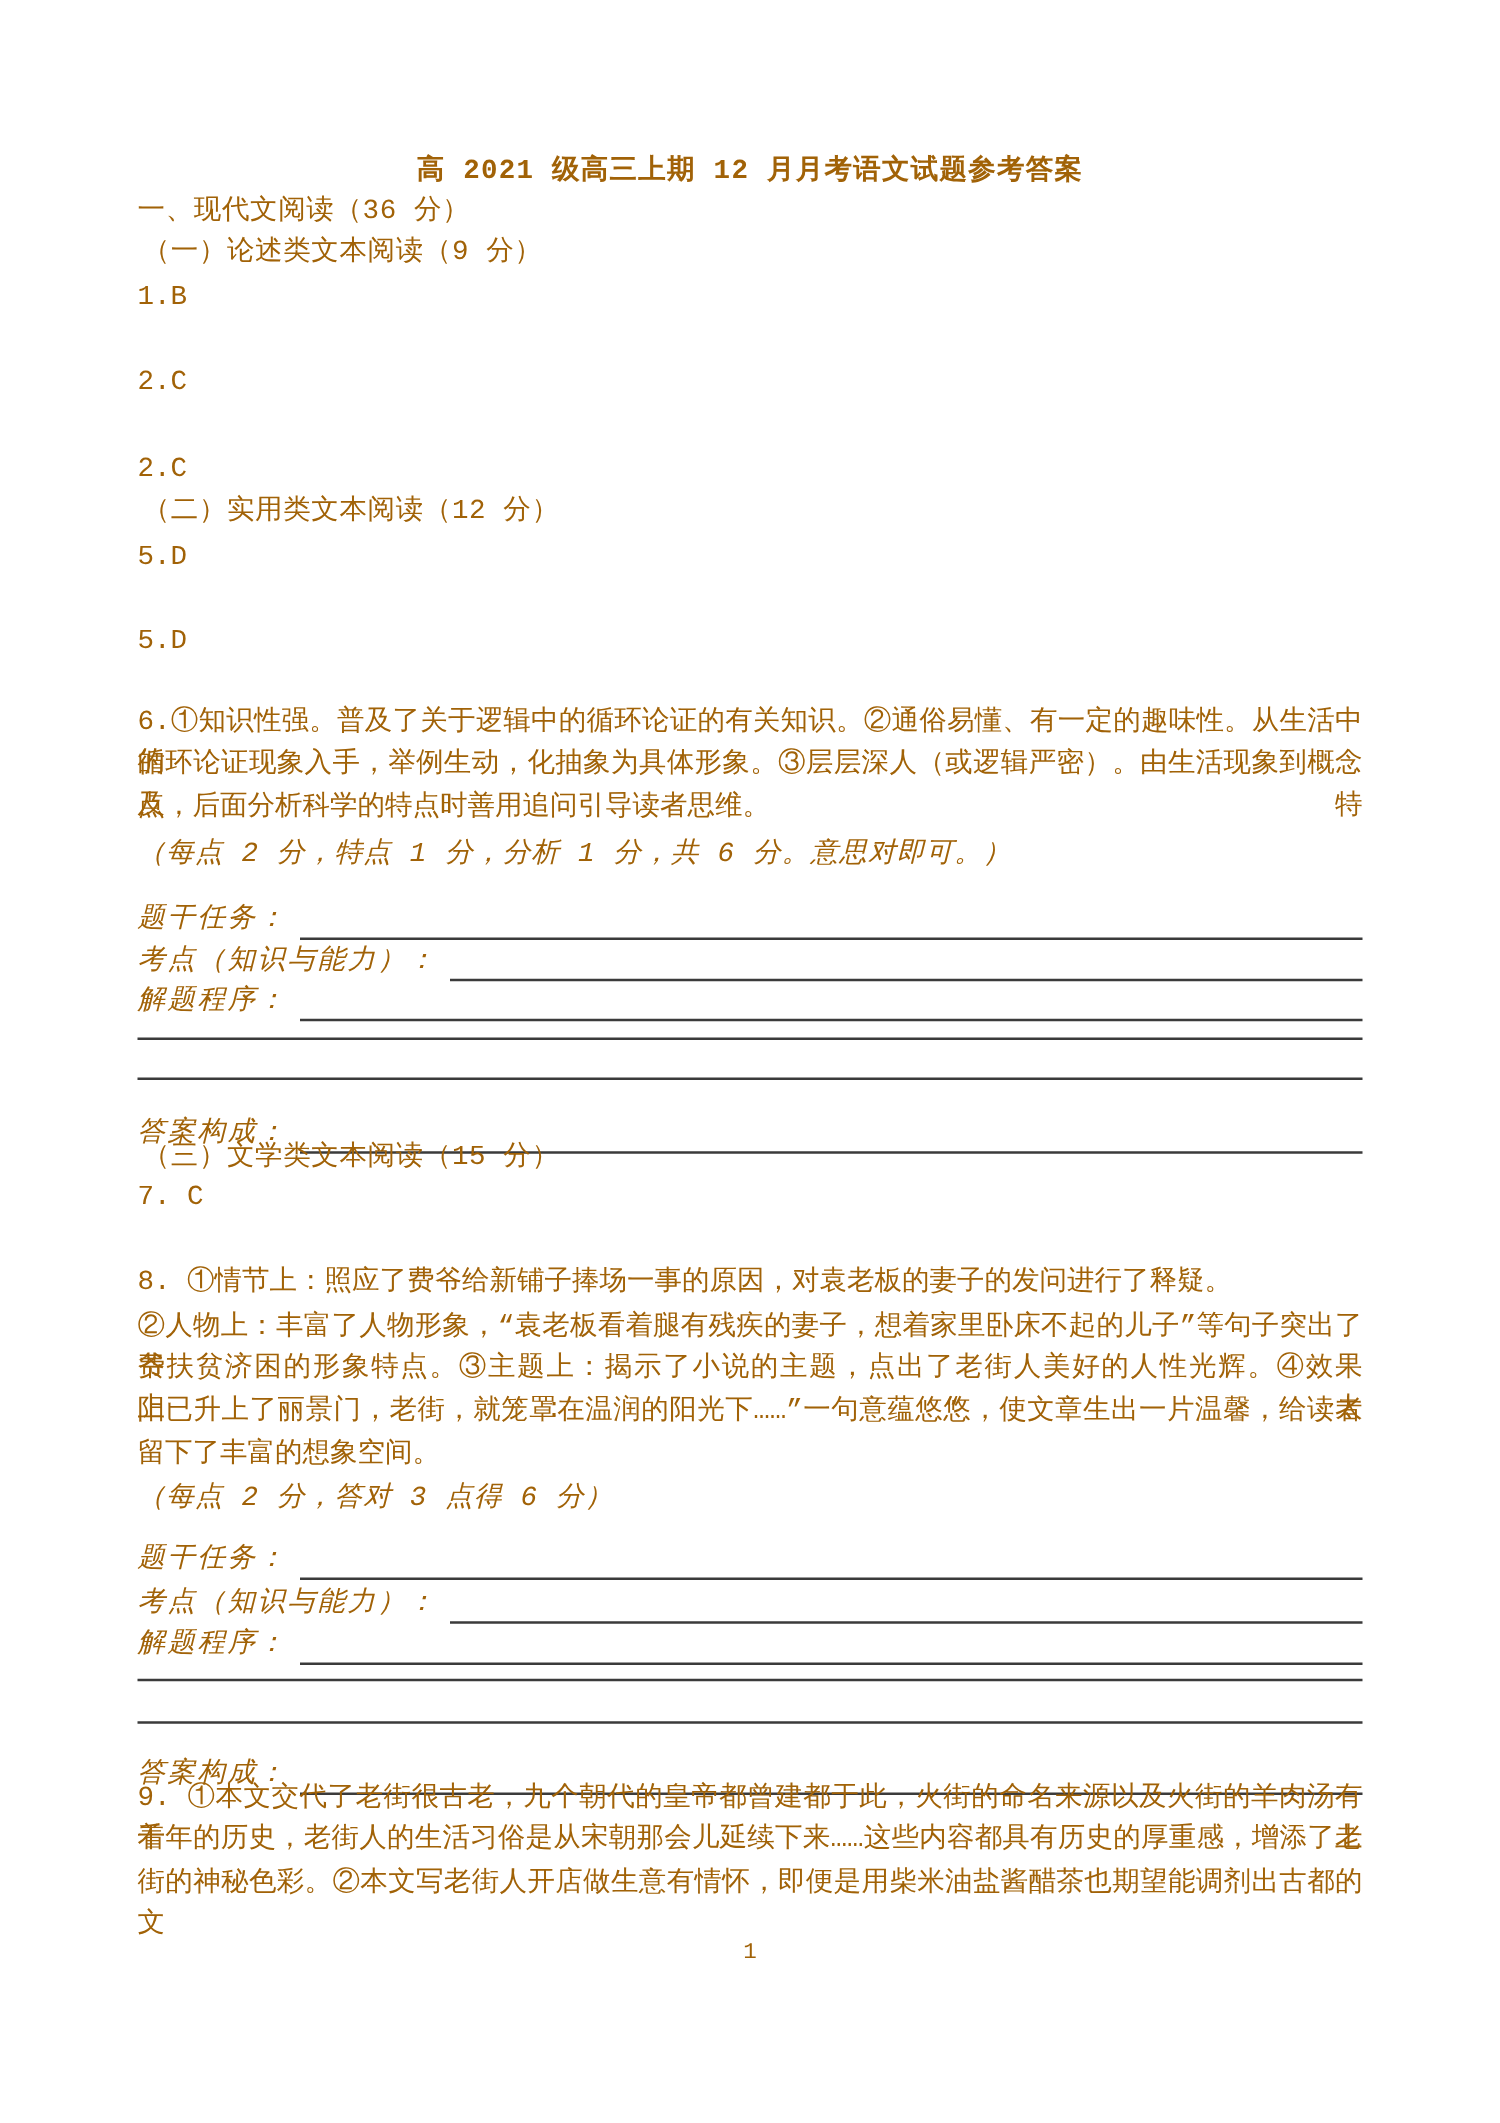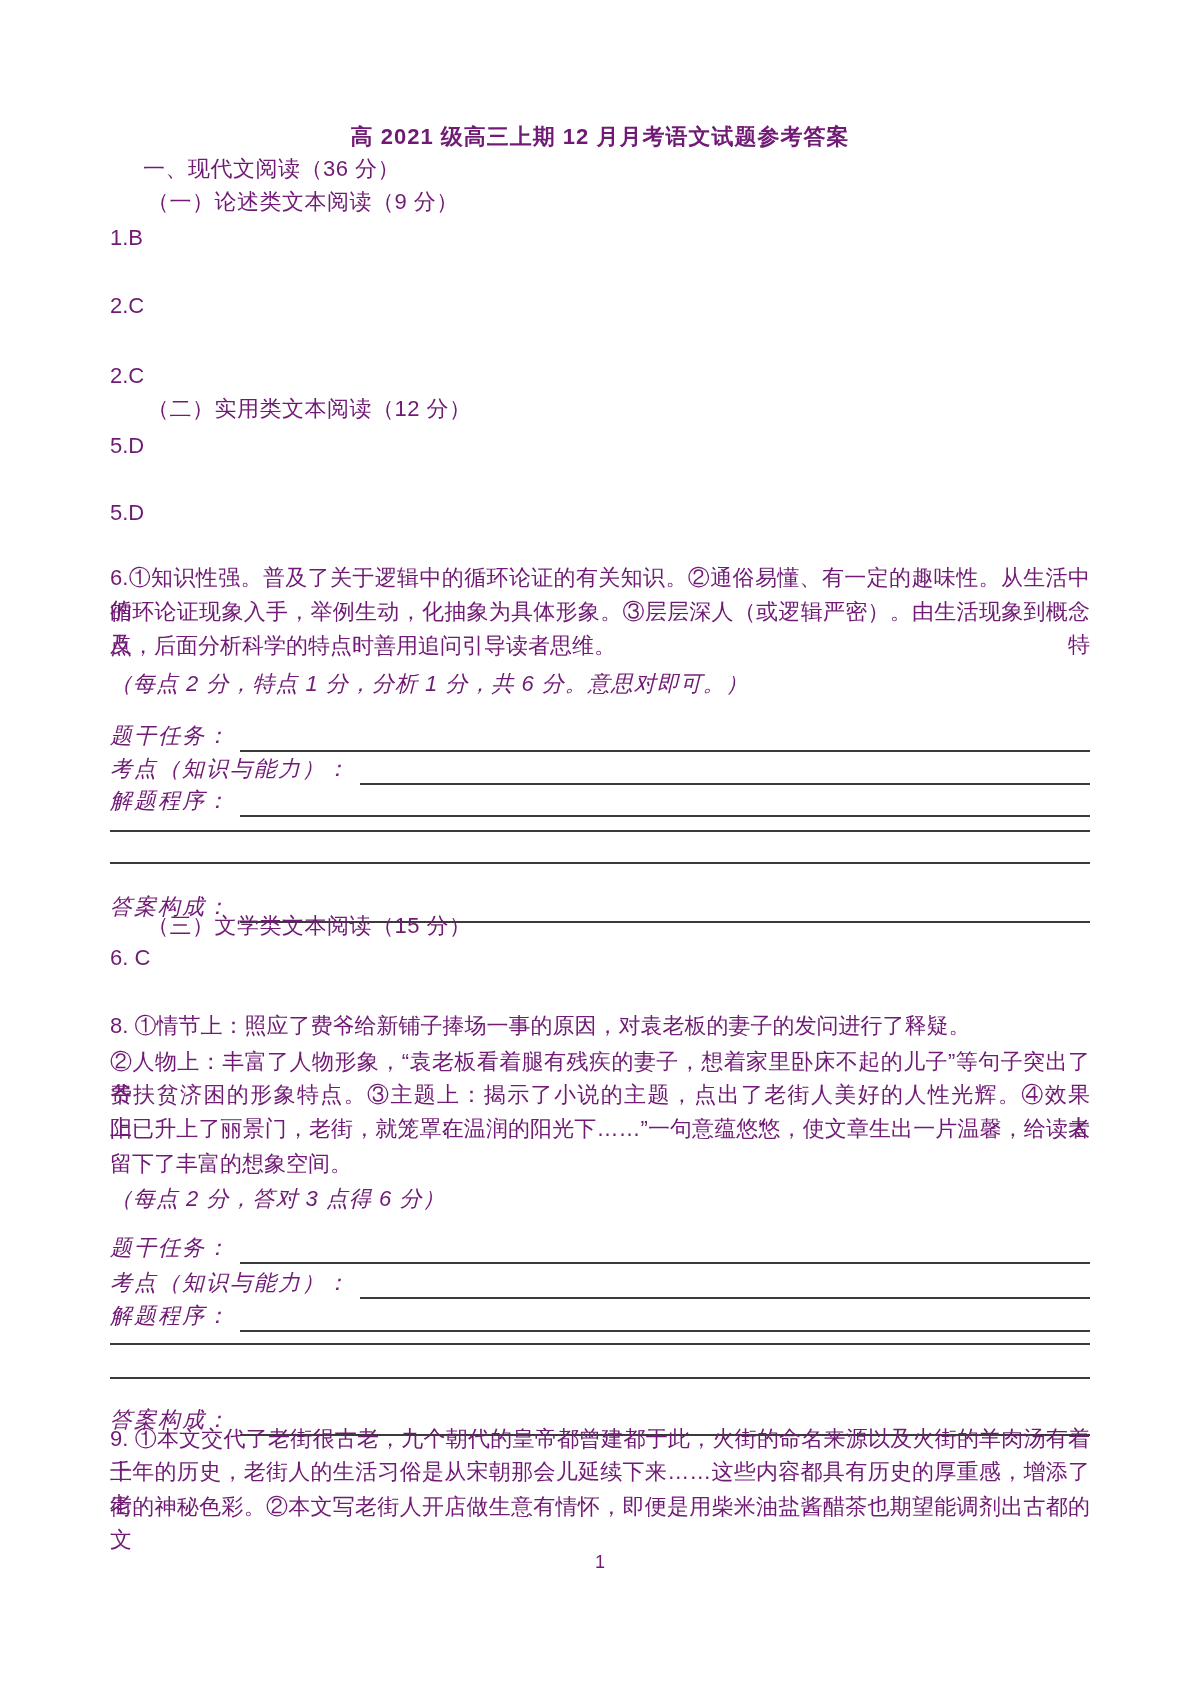--- a/index.html
+++ b/index.html
@@ -5,43 +5,43 @@
   html, body {
     margin: 0;
     padding: 0;
     background: #ffffff;
   }
   .page {
     position: relative;
     width: 1180px;
     height: 1698px;
     background: #ffffff;
-    font-family: Liberation Sans, sans-serif;
-    color: #701a75;
+    font-family: Liberation Mono, monospace;
+    color: #a16207;
     overflow: hidden;
   }
   .abs {
     position: absolute;
     left: 110px;
     width: 980px;
     font-size: 22px;
     line-height: 33px;
     white-space: normal;
   }
   .title-line {
     position: absolute;
     left: 0;
     width: 1200px;
     text-align: center;
     font-size: 22px;
     font-weight: bold;
     line-height: 33px;
     letter-spacing: 1px;
   }
-  .heading { letter-spacing: 0.5px; margin-left: 33px; }
+  .heading { letter-spacing: 0.5px; }
   .part-heading { left: 114px; }
   .jl {            
     text-align: justify;
     text-align-last: justify;
   }
   .ll { text-align: left; }
   .rl {            
     font-style: italic;
     letter-spacing: 1px;
   }
@@ -121,21 +121,21 @@
     <span class="uline"></span>
   </div>
   <div class="rule" style="top:830px"></div>
   <div class="rule" style="top:862px"></div>
   <div class="form-row" style="top:874px">
     <span class="flabel">答案构成：</span>
     <span class="uline"></span>
   </div>
 
   <div class="abs ll heading part-heading" style="top:909px">（三）文学类文本阅读（15 分）</div>
-  <div class="abs ll" style="top:941px">6. C</div>
+  <div class="abs ll" style="top:941px">7. C</div>
 
   <div class="abs ll" style="top:1009px">8. ①情节上：照应了费爷给新铺子捧场一事的原因，对袁老板的妻子的发问进行了释疑。</div>
   <div class="abs jl" style="top:1045px">②人物上：丰富了人物形象，“袁老板看着腿有残疾的妻子，想着家里卧床不起的儿子”等句子突出了费</div>
   <div class="abs jl" style="top:1112px">阳已升上了丽景门，老街，就笼罩在温润的阳光下……”一句意蕴悠悠，使文章生出一片温馨，给读者</div>
   <div class="abs jl" style="top:1078px">爷扶贫济困的形象特点。③主题上：揭示了小说的主题，点出了老街人美好的人性光辉。④效果上：“太</div>
   <div class="abs ll" style="top:1147px">留下了丰富的想象空间。</div>
   <div class="abs rl" style="top:1182px">（每点 2 分，答对 3 点得 6 分）</div>
 
   <div class="form-row" style="top:1215px">
     <span class="flabel">题干任务：</span>

